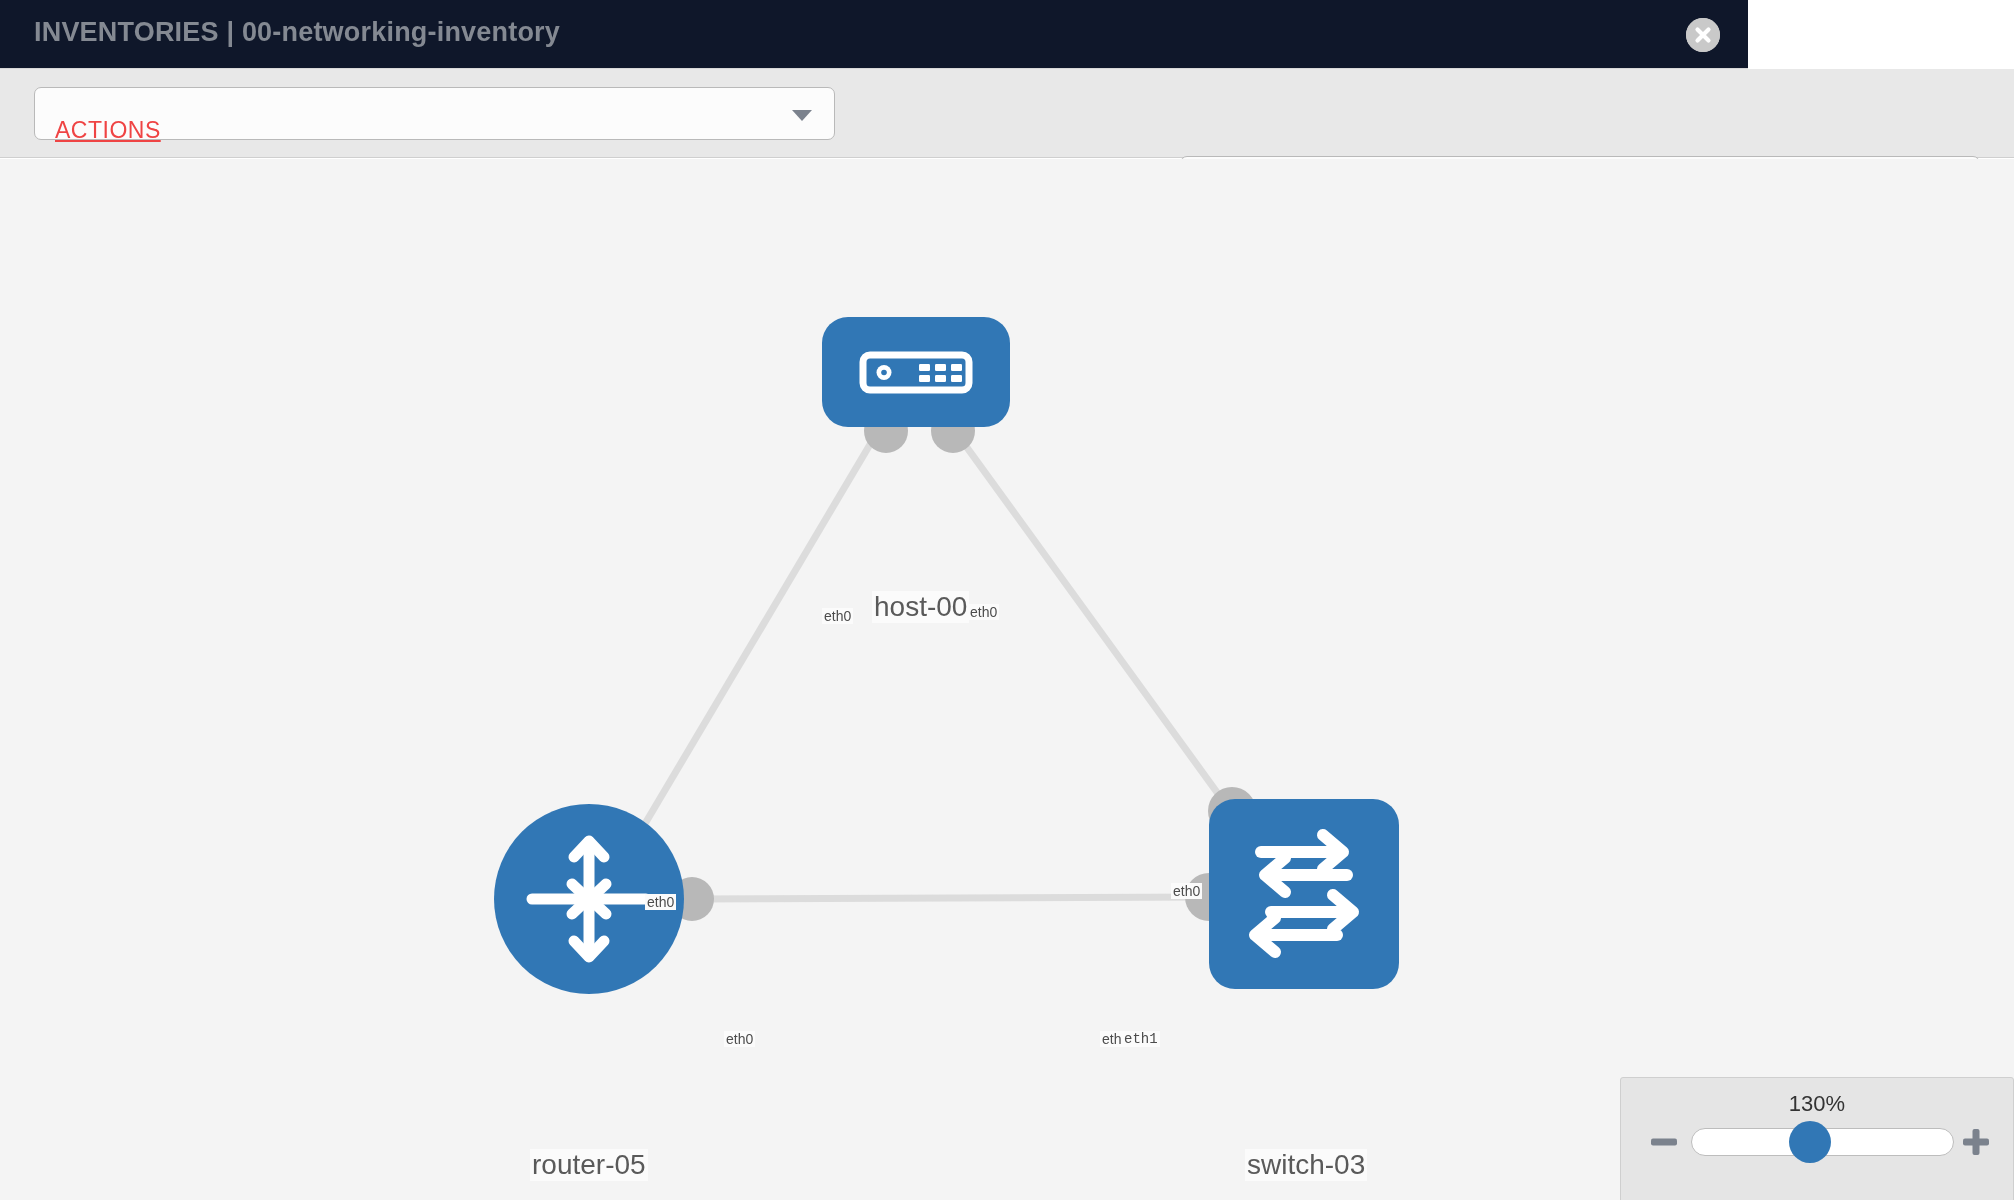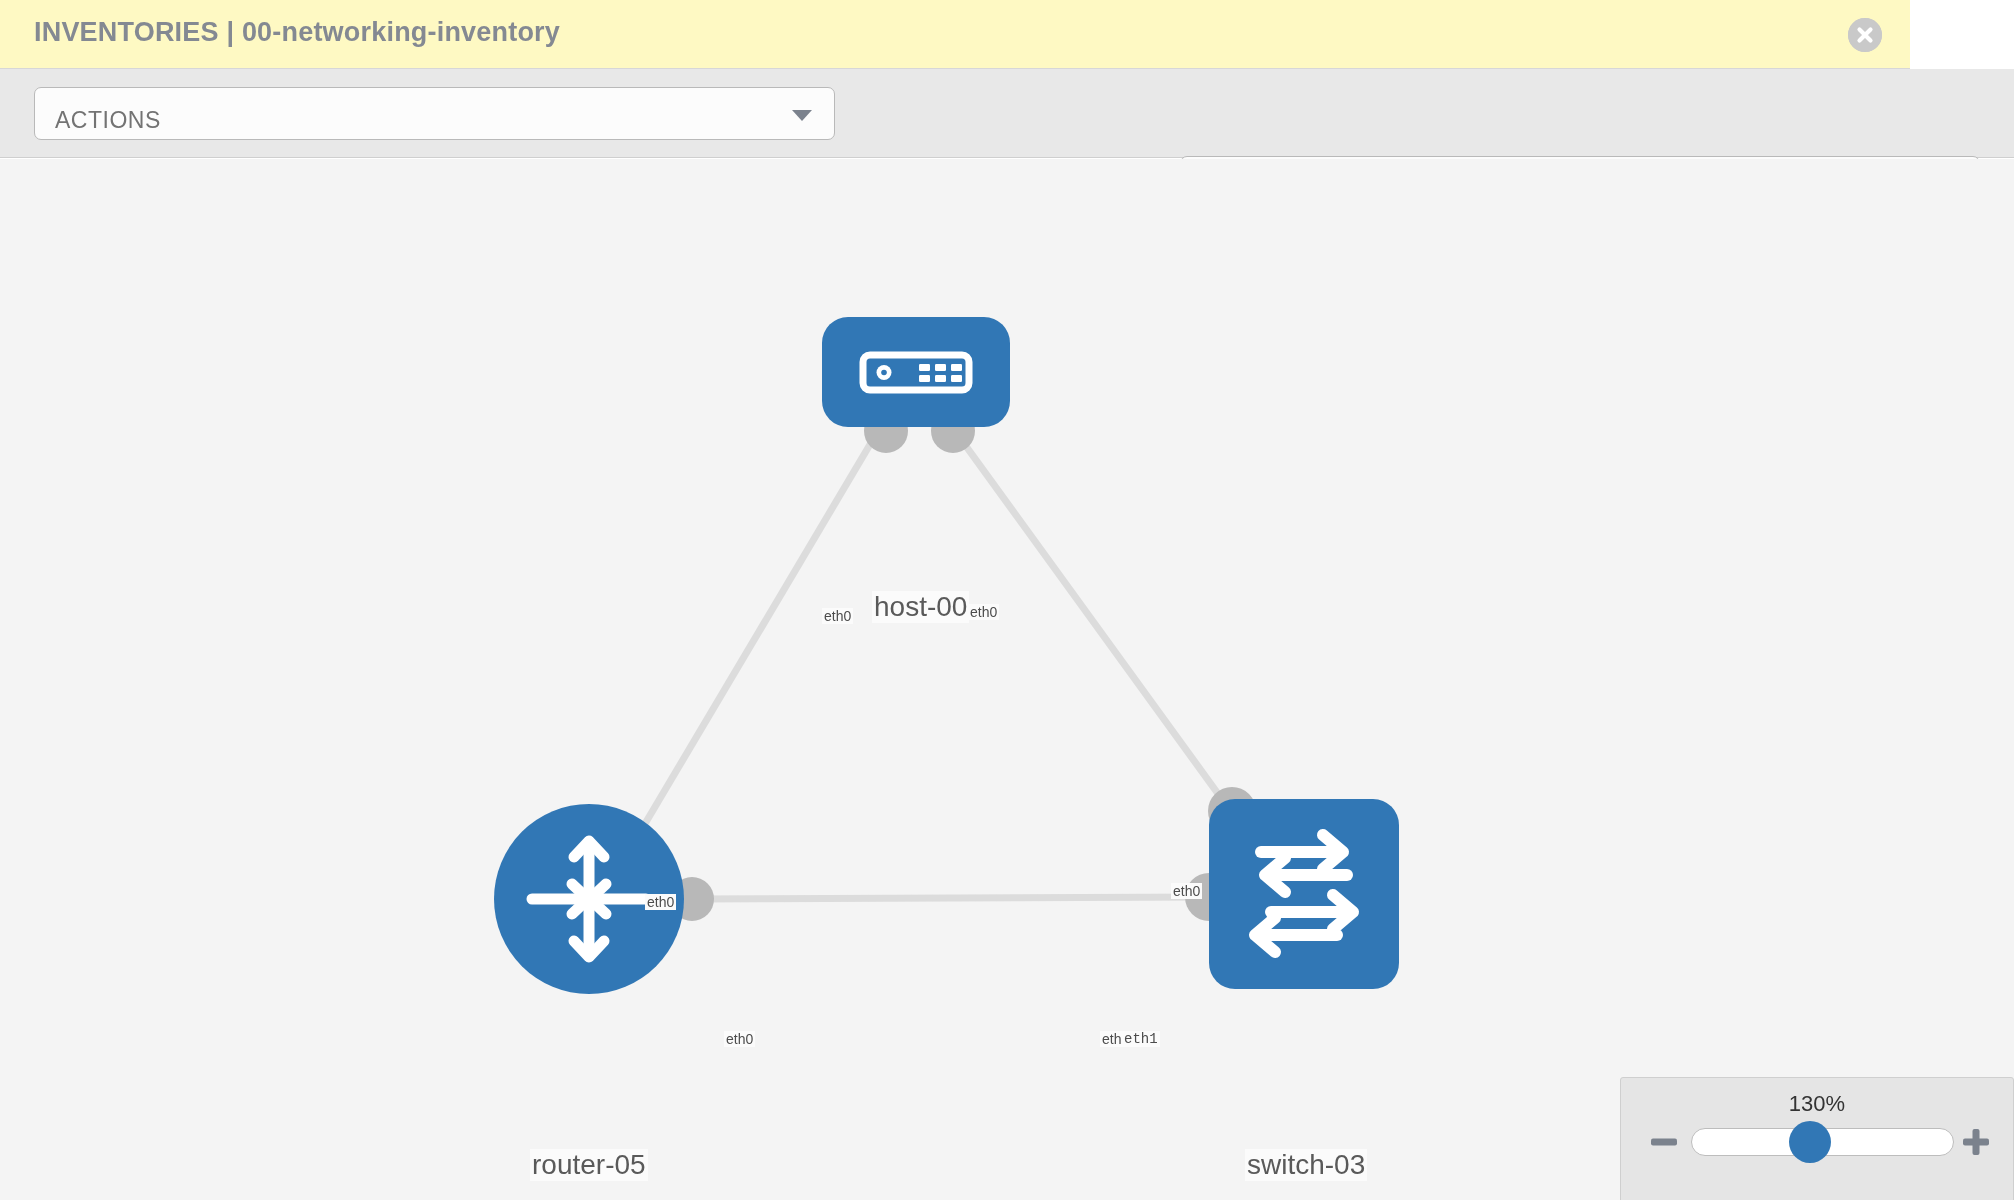--- a/index.html
+++ b/index.html
@@ -7,22 +7,22 @@
     width: 2014px; height: 1200px;
     font-family: "Liberation Sans", sans-serif;
     background: #ffffff;
     overflow: hidden;
   }
   .app { position: relative; width: 2014px; height: 1200px; }
 
   
   .header {
     position: absolute; left: 0; top: 0;
-    width: 1910px; height: 69px;
-    background: #fef9c3;
+    width: 1748px; height: 69px;
+    background: #0f172a;
     border-bottom: 1px solid #d7d7d7;
   }
   .page-title {
     position: absolute; left: 34px; top: 17px;
     font-size: 27px; font-weight: bold;
     color: #848992;
     letter-spacing: 0.2px;
     white-space: nowrap;
   }
   .close-btn {
@@ -42,23 +42,24 @@
   }
   .actions-select {
     position: absolute; left: 34px; top: 18px;
     width: 801px; height: 53px;
     background: #fcfcfc;
     border: 1px solid #b9b9b9;
     border-radius: 7px;
     cursor: pointer;
   }
   .actions-select .label {
-    position: absolute; left: 20px; top: 19px;
-    font-size: 23px; color: #737373;
+    position: absolute; left: 20px; top: 29px;
+    font-size: 23px; color: #ef4444;
     letter-spacing: 0.5px;
+    text-decoration: underline;
   }
   .caret {
     position: absolute; right: 22px; top: 50%;
     margin-top: -4px;
     width: 0; height: 0;
     border-left: 10px solid transparent;
     border-right: 10px solid transparent;
     border-top: 11px solid #7b828d;
   }
   .tool-icon {

